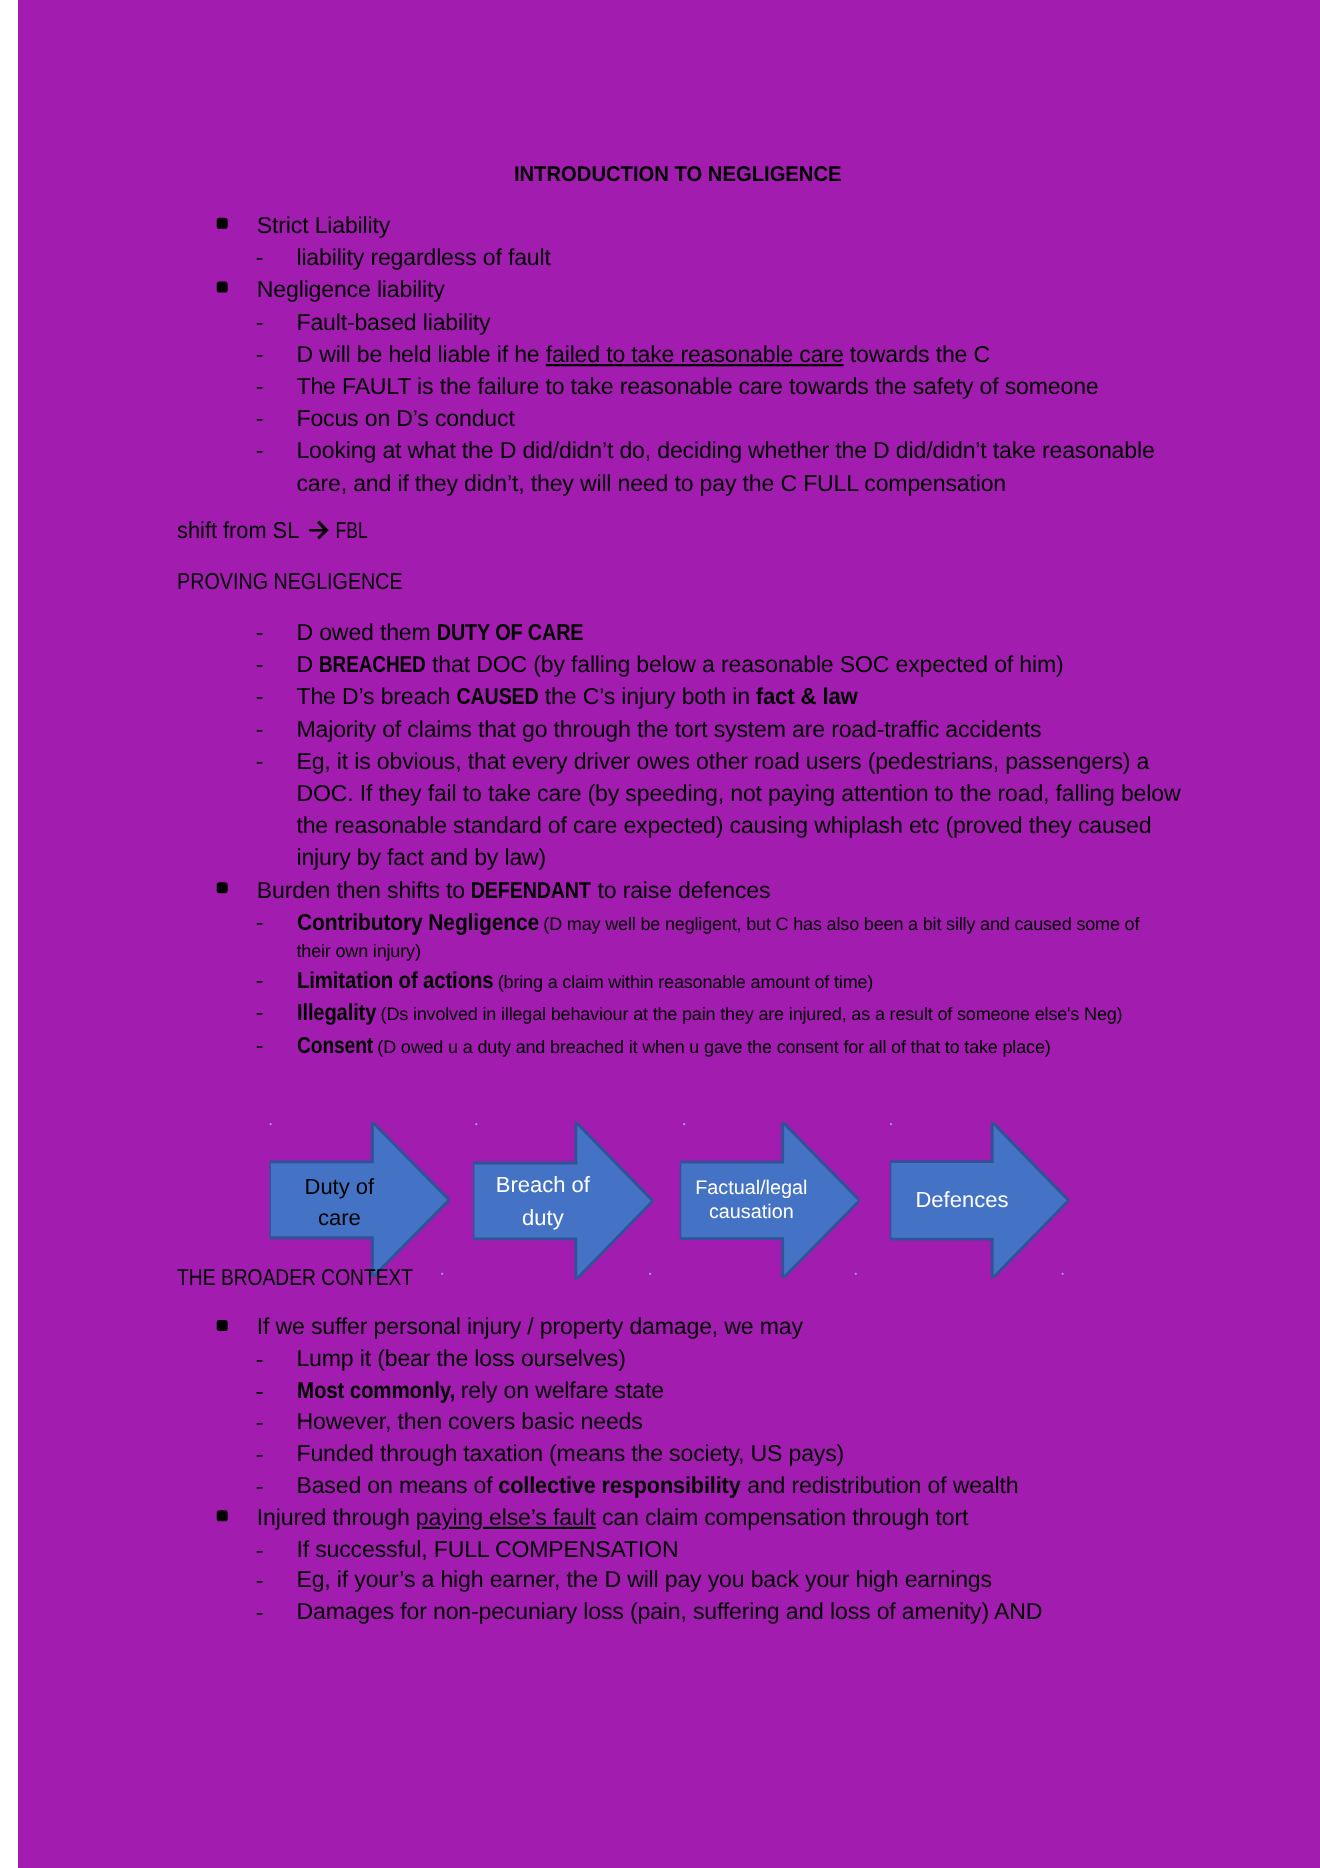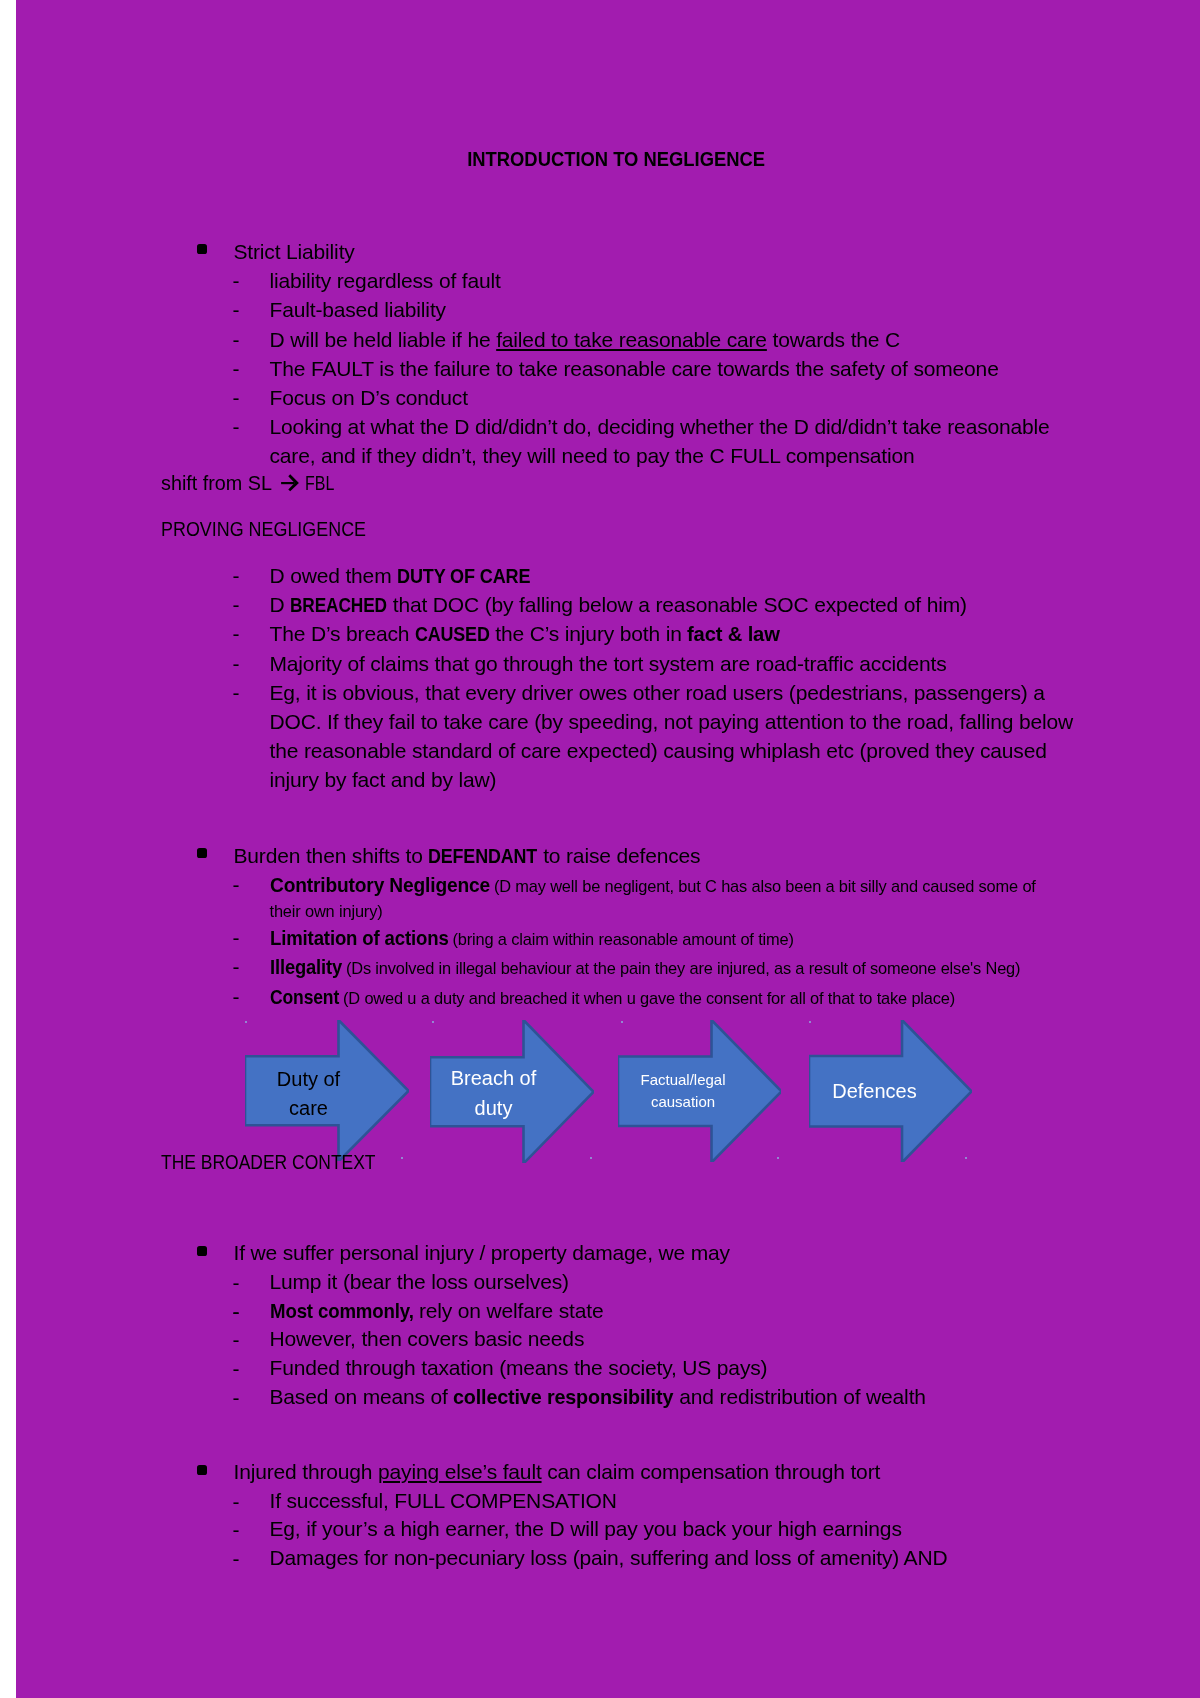--- a/index.html
+++ b/index.html
@@ -15,49 +15,50 @@
   .title > span{display:inline-block;transform:scaleX(0.948);transform-origin:center top;}
 
   .hd{position:absolute;left:145px;font-size:21px;line-height:29.2px;white-space:nowrap;}
   .sx{display:inline-block;transform-origin:left top;vertical-align:top;}
   .arrowico{display:inline-block;width:18px;height:17.2px;margin:0 5.5px 0 2.5px;vertical-align:-1.6px;letter-spacing:0;}
   .arrowico svg{display:block;}
   .caps{display:inline-block;transform-origin:left top;}
 
   .blk{position:absolute;left:145px;width:924px;font-size:21px;line-height:29.2px;letter-spacing:-0.16px;}
   .itm{position:relative;}
-  .itm.l1{padding-left:72.5px;margin-top:46px;}
+  .itm.l1{padding-left:72.5px;}
   .itm.l2{padding-left:108.5px;}
   .mk{position:absolute;top:0;line-height:29.2px;}
   .itm.l1 .mk{left:36px;width:9.5px;height:10px;top:7px;background:#000;
               border-radius:2.6px;font-size:0;color:transparent;overflow:hidden;}
   .itm.l2 .mk{left:71.5px;font-size:21px;}
   .sm{font-size:16.4px;}
   .itm.defence{line-height:22.6px;padding-right:31px;}
   .itm.defence b{line-height:29.4px;}
   b{font-weight:bold;}
   .ul{text-decoration:underline;text-underline-offset:1.6px;text-decoration-thickness:1.6px;}
 
   .arrow{position:absolute;}
   .arrow svg{display:block;}
   .handle{position:absolute;width:2px;height:2px;border-radius:1px;}
   .alabel{position:absolute;text-align:center;font-size:20px;line-height:29.3px;
           display:flex;align-items:center;justify-content:center;}
-  .alabel.small{font-size:15px;line-height:21.9px;}
+  .alabel.small{font-size:18px;line-height:21.9px;}
 </style>
 </head>
 <body>
 
 <div class="page">
 
   <div class="title"><span>INTRODUCTION TO NEGLIGENCE</span></div>
 
   <div class="blk" id="blk-s1" style="top:191px">
       <div class="itm l1"><span class="mk">●</span><span>Strict Liability</span></div>
       <div class="itm l2"><span class="mk">-</span><span>liability regardless of fault</span></div>
+      <div class="itm l1"><span class="mk">●</span><span>Negligence liability</span></div>
       <div class="itm l2"><span class="mk">-</span><span>Fault-based liability</span></div>
       <div class="itm l2"><span class="mk">-</span><span>D will be held liable if he </span><span class="ul">failed to take reasonable care</span><span> towards the C</span></div>
       <div class="itm l2"><span class="mk">-</span><span>The FAULT is the failure to take reasonable care towards the safety of someone</span></div>
       <div class="itm l2"><span class="mk">-</span><span>Focus on D’s conduct</span></div>
       <div class="itm l2"><span class="mk">-</span><span>Looking at what the D did/didn’t do, deciding whether the D did/didn’t take reasonable care, and if they didn’t, they will need to pay the C FULL compensation</span></div>
     </div>
 
   <div class="hd" id="hd-shift" style="top:468px"><span class="sx" style="transform:scaleX(0.942)">shift from SL</span><span class="arrowico"><svg viewBox="0 0 18 17" width="18" height="17.2" role="img">
           <title>→</title>
           <path d="M0.1 7.9 H13.3 V10.1 H0.1 Z" fill="#000"></path>

